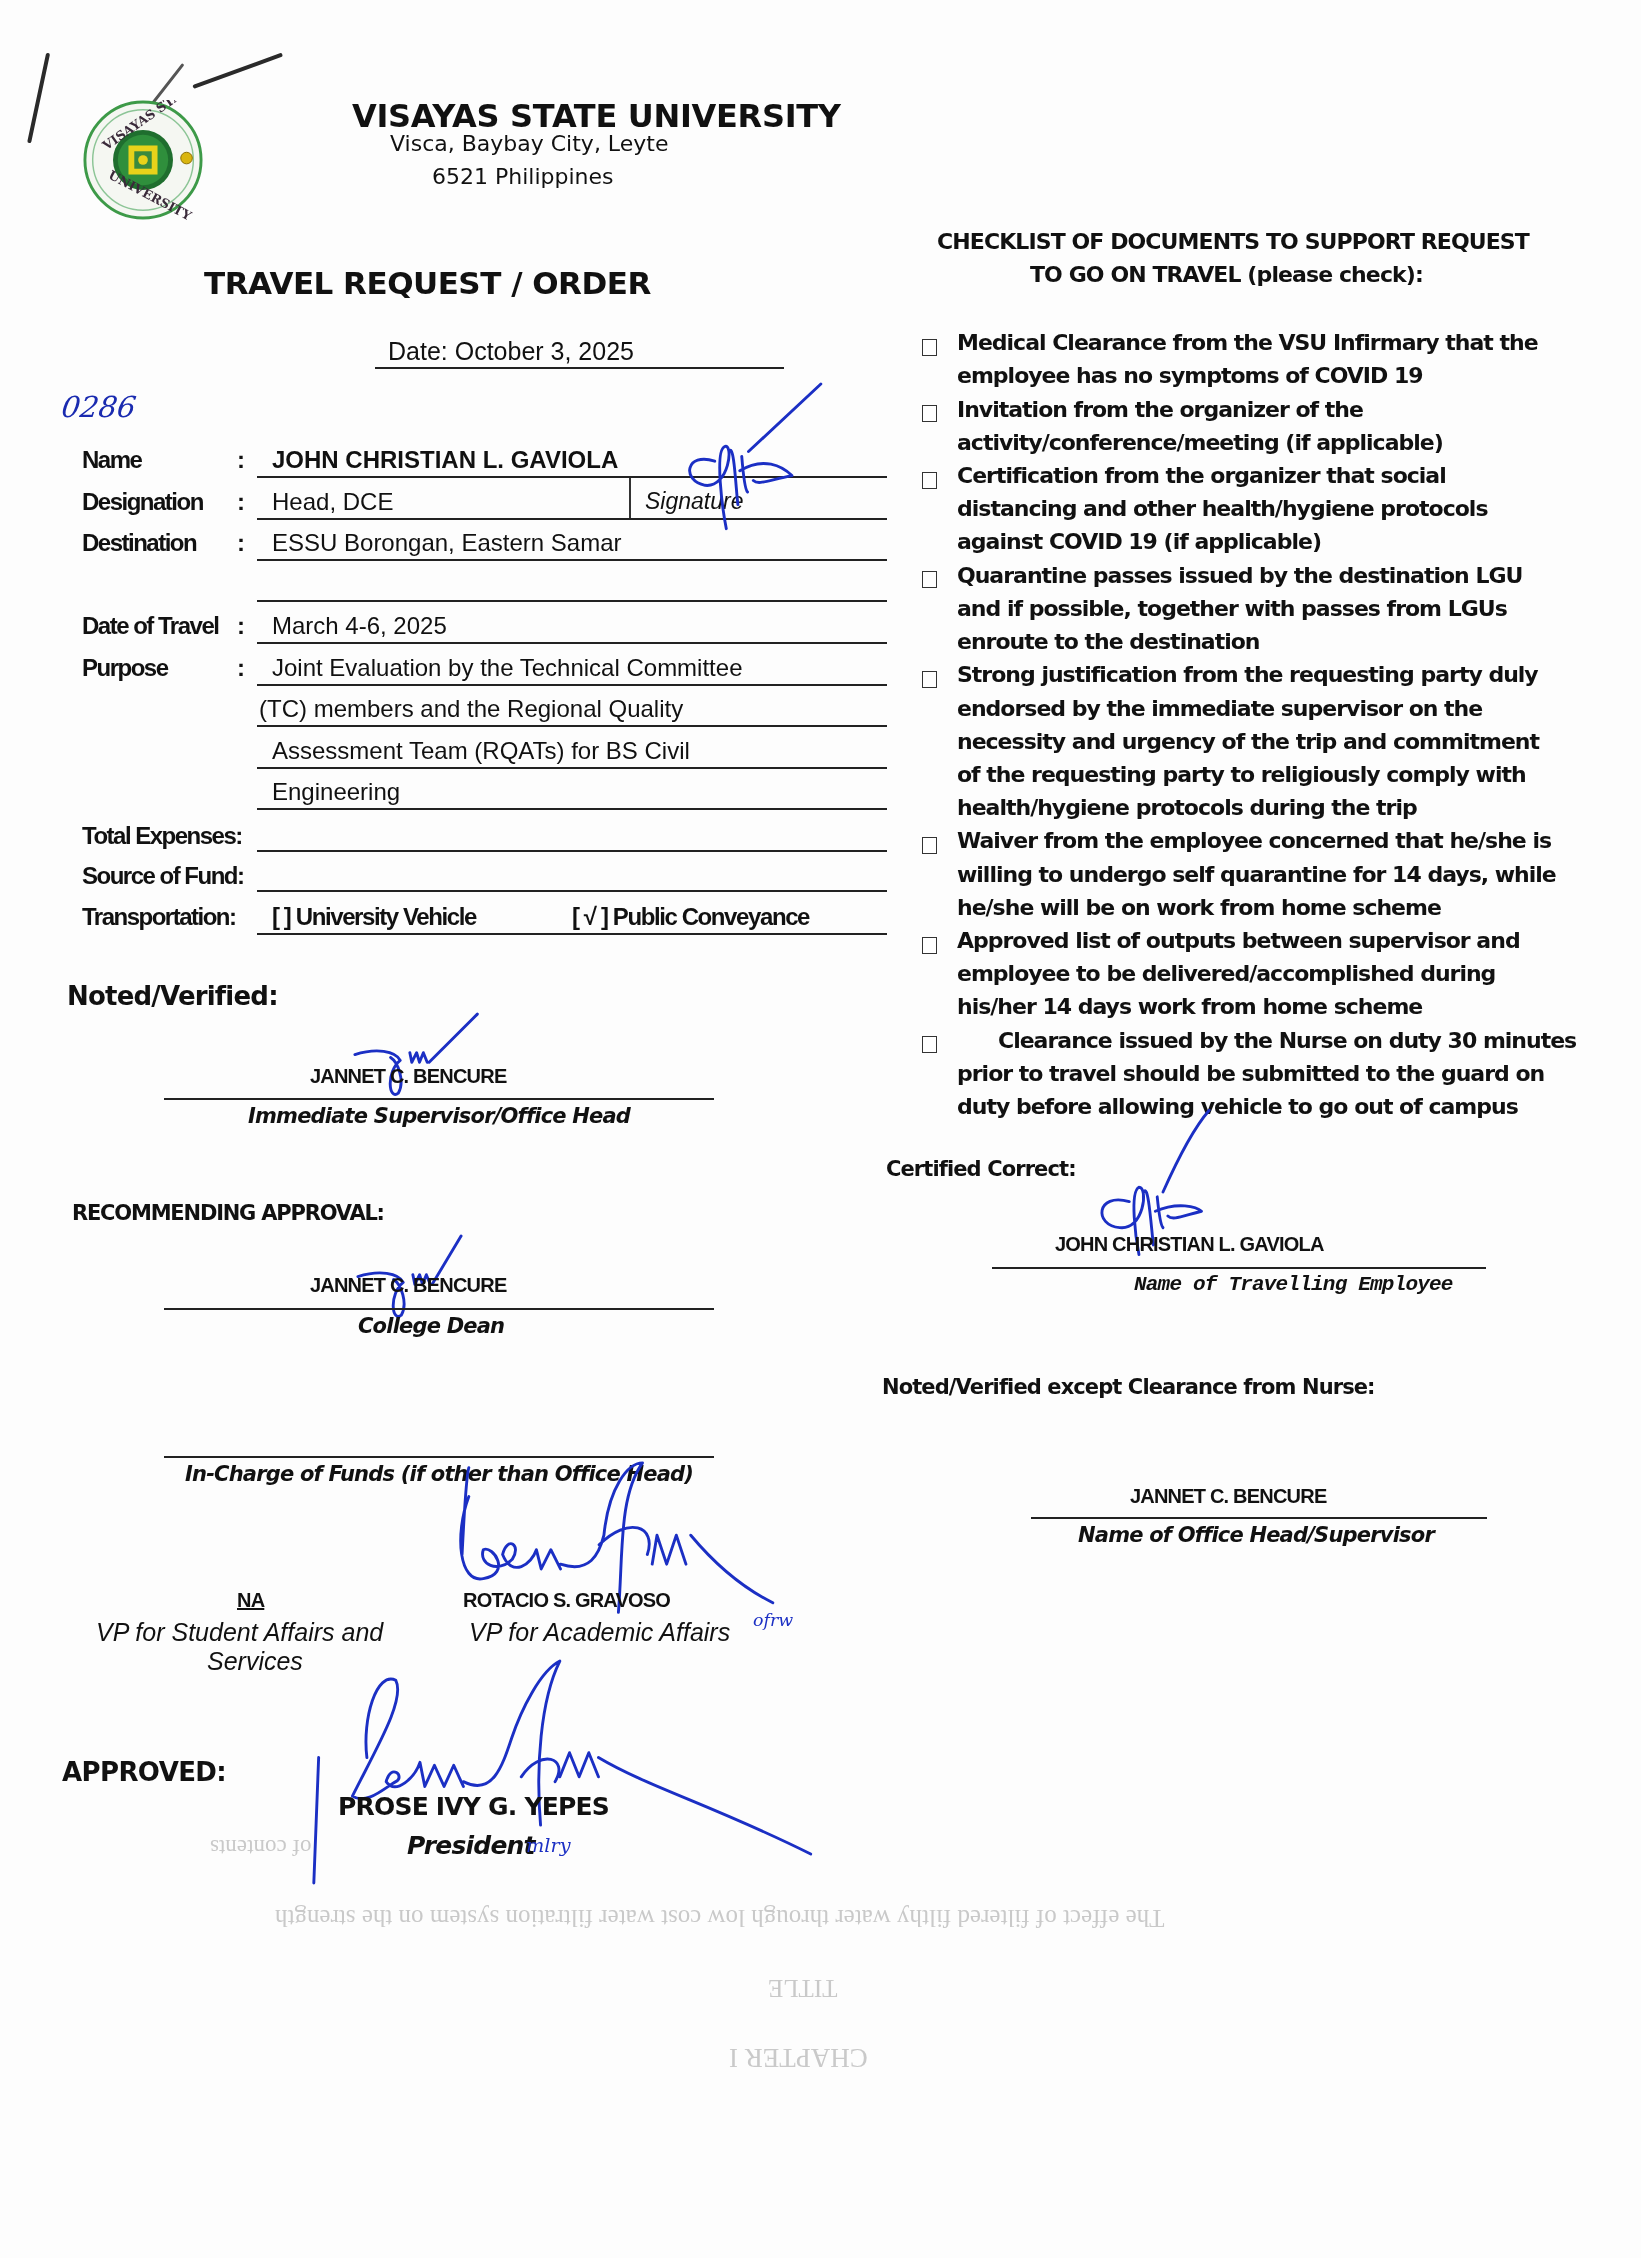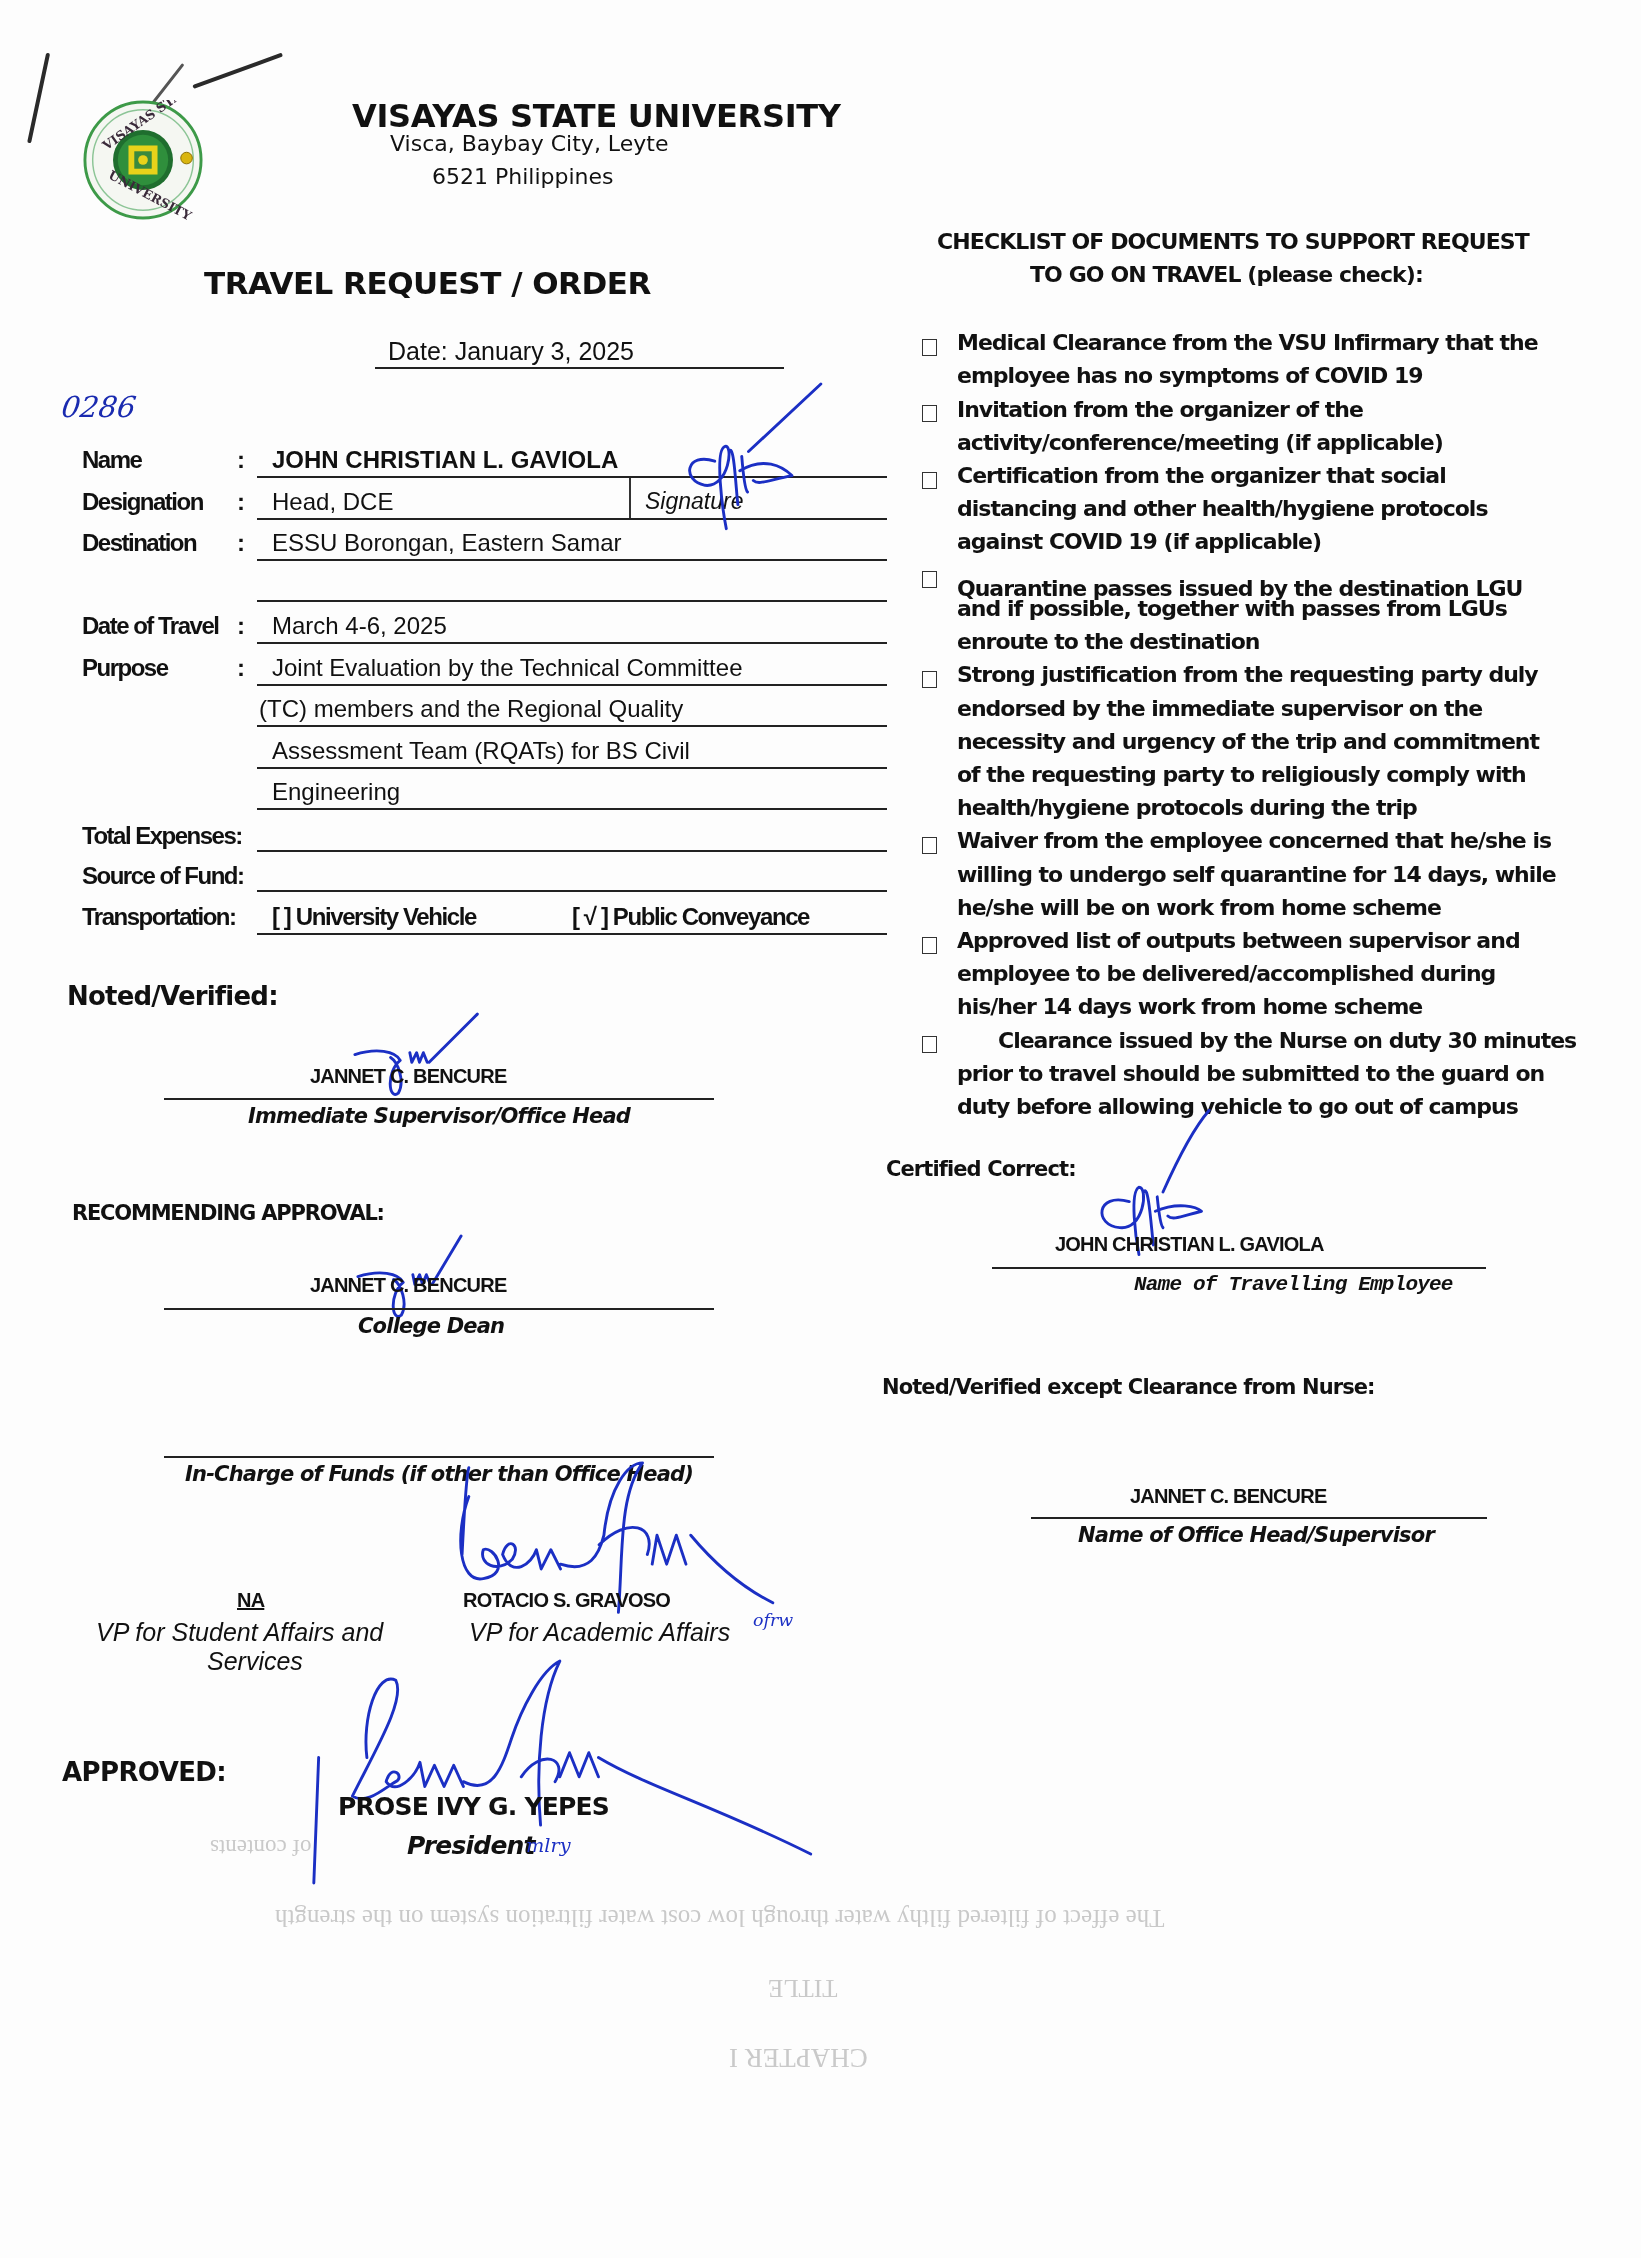--- a/index.html
+++ b/index.html
@@ -60,21 +60,21 @@
   <circle cx="109" cy="60" r="6" fill="#d9b50f" stroke="#8a6d00" stroke-width="1"></circle>
   <text x="20" y="48" font-family="DejaVu Serif, serif" font-weight="bold" font-size="13" fill="#3a2a3a" transform="rotate(-35 30 40)">VISAYAS STATE</text>
   <text x="22" y="98" font-family="DejaVu Serif, serif" font-weight="bold" font-size="13" fill="#3a2a3a" transform="rotate(28 60 100)">UNIVERSITY</text>
 </svg>
 
 <div class="abs sans-b uni-name">VISAYAS STATE UNIVERSITY</div>
 <div class="abs cal uni-addr1">Visca, Baybay City, Leyte</div>
 <div class="abs cal uni-addr2">6521   Philippines</div>
 
 <div class="abs sans-b doc-title">TRAVEL REQUEST / ORDER</div>
-<div class="abs date-text">Date: January 3, 2025</div>
+<div class="abs date-text">Date: October 3, 2025</div>
 <div class="line" style="left:375px; top:367px; width:409px;"></div>
 <div class="abs hand-no">0286</div>
 
 <div class="abs lbl" style="top:446px;">Name</div>
 <div class="abs colon" style="top:446px;">:</div>
 <div class="abs val val-b" style="top:446px;">JOHN CHRISTIAN L. GAVIOLA</div>
 <div class="line" style="left:257px; top:476px; width:630px;"></div>
 
 <div class="abs lbl" style="top:488px;">Designation</div>
 <div class="abs colon" style="top:488px;">:</div>
@@ -135,21 +135,21 @@
     <div class="chk-line" style="top: 330px;">Medical Clearance from the VSU Infirmary that the</div>
     <div class="chk-line" style="top: 363px;">employee has no symptoms of COVID 19</div>
     <div class="chk-box" style="top: 405px;"></div>
     <div class="chk-line" style="top: 397px;">Invitation from the organizer of the</div>
     <div class="chk-line" style="top: 430px;">activity/conference/meeting (if applicable)</div>
     <div class="chk-box" style="top: 472px;"></div>
     <div class="chk-line" style="top: 463px;">Certification from the organizer that social</div>
     <div class="chk-line" style="top: 496px;">distancing and other health/hygiene protocols</div>
     <div class="chk-line" style="top: 529px;">against COVID 19 (if applicable)</div>
     <div class="chk-box" style="top: 571px;"></div>
-    <div class="chk-line" style="top: 576px; text-align: center;">Quarantine passes issued by the destination LGU</div>
+    <div class="chk-line" style="top: 563px; text-align: center;">Quarantine passes issued by the destination LGU</div>
     <div class="chk-line" style="top: 596px;">and if possible, together with passes from LGUs</div>
     <div class="chk-line" style="top: 629px;">enroute to the destination</div>
     <div class="chk-box" style="top: 671px;"></div>
     <div class="chk-line" style="top: 662px;">Strong justification from the requesting party duly</div>
     <div class="chk-line" style="top: 696px;">endorsed by the immediate supervisor on the</div>
     <div class="chk-line" style="top: 729px;">necessity and urgency of the trip and commitment</div>
     <div class="chk-line" style="top: 762px;">of the requesting party to religiously comply with</div>
     <div class="chk-line" style="top: 795px;">health/hygiene protocols during the trip</div>
     <div class="chk-box" style="top: 837px;"></div>
     <div class="chk-line" style="top: 828px;">Waiver from the employee concerned that he/she is</div>

